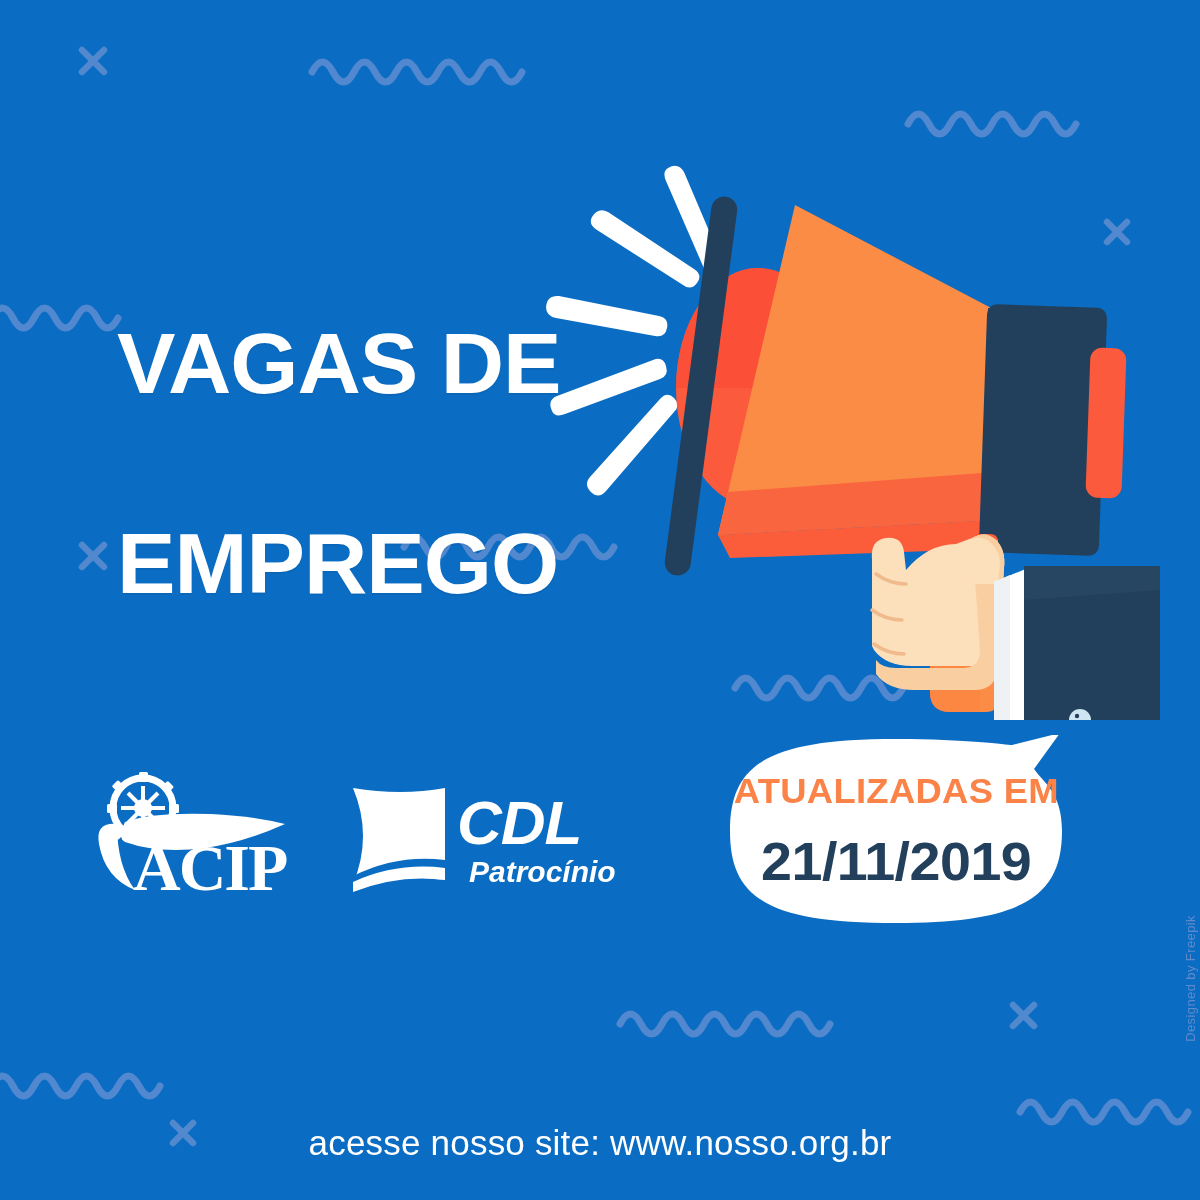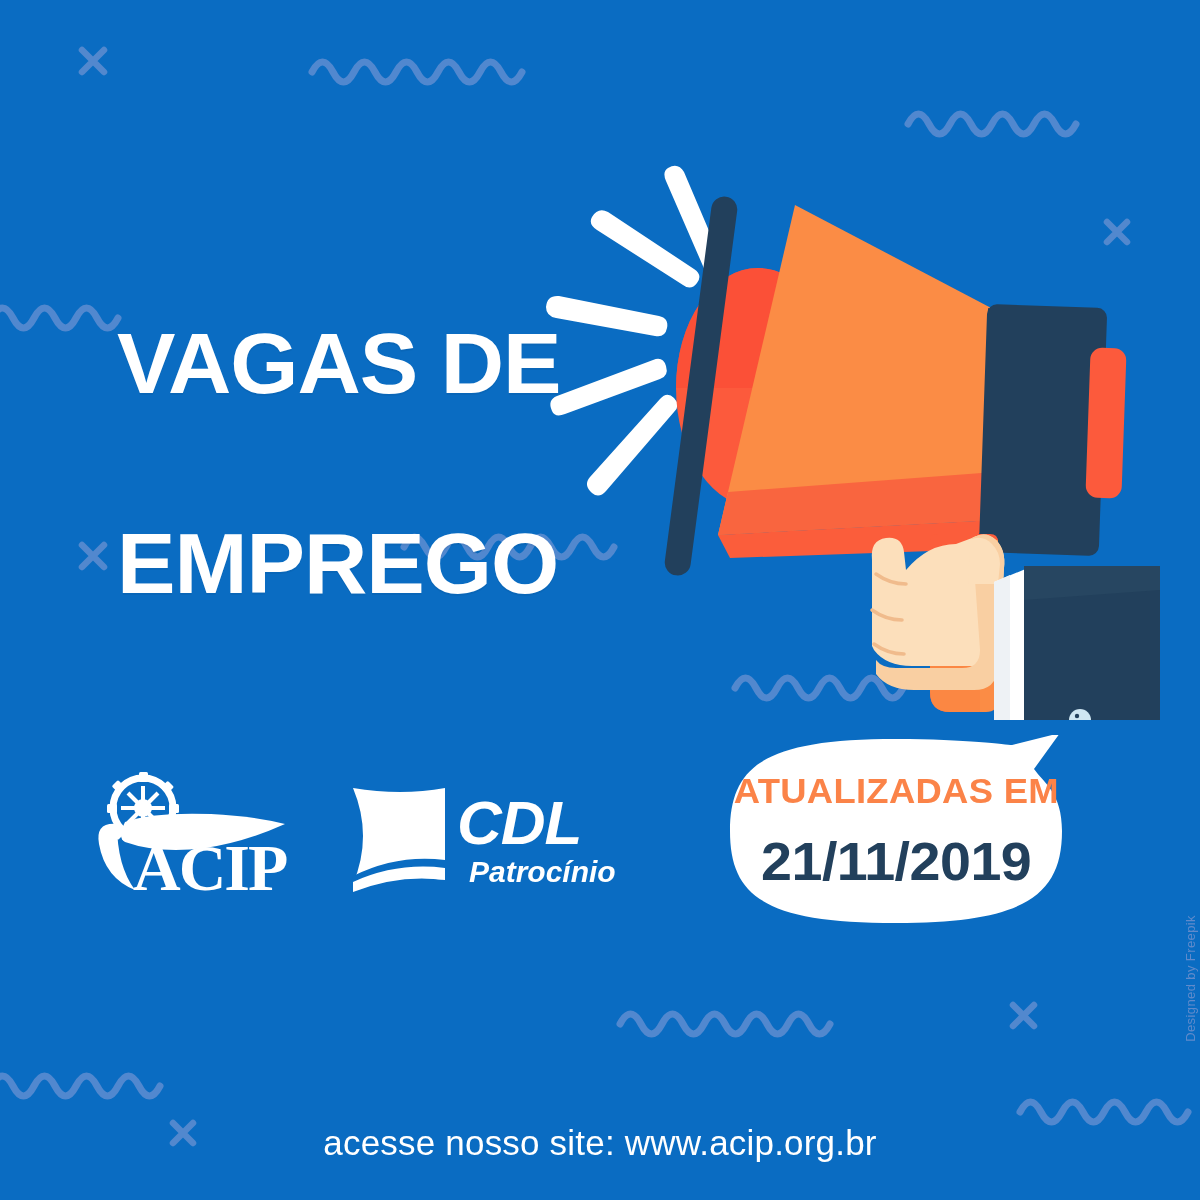--- a/index.html
+++ b/index.html
@@ -211,17 +211,17 @@
     <svg viewBox="0 0 348 192" width="348" height="192" style="position:absolute;left:0;top:0;">
       <path d="M8 96 C8 30 44 4 174 4 C246 4 284 10 290 10 L338 -2 L312 34 C322 48 340 58 340 96
                C340 162 300 188 174 188 C44 188 8 162 8 96 Z" fill="#ffffff"></path>
     </svg>
     <div class="bubble-text">
       <div class="bubble-line1">ATUALIZADAS EM</div>
       <div class="bubble-line2">21/11/2019</div>
     </div>
   </div>
 
-  <div class="footer">acesse nosso site: www.acip.org.br</div>
+  <div class="footer">acesse nosso site: www.nosso.org.br</div>
 
   <div class="credit">Designed by Freepik</div>
 
 </div>
 
 </body></html>

